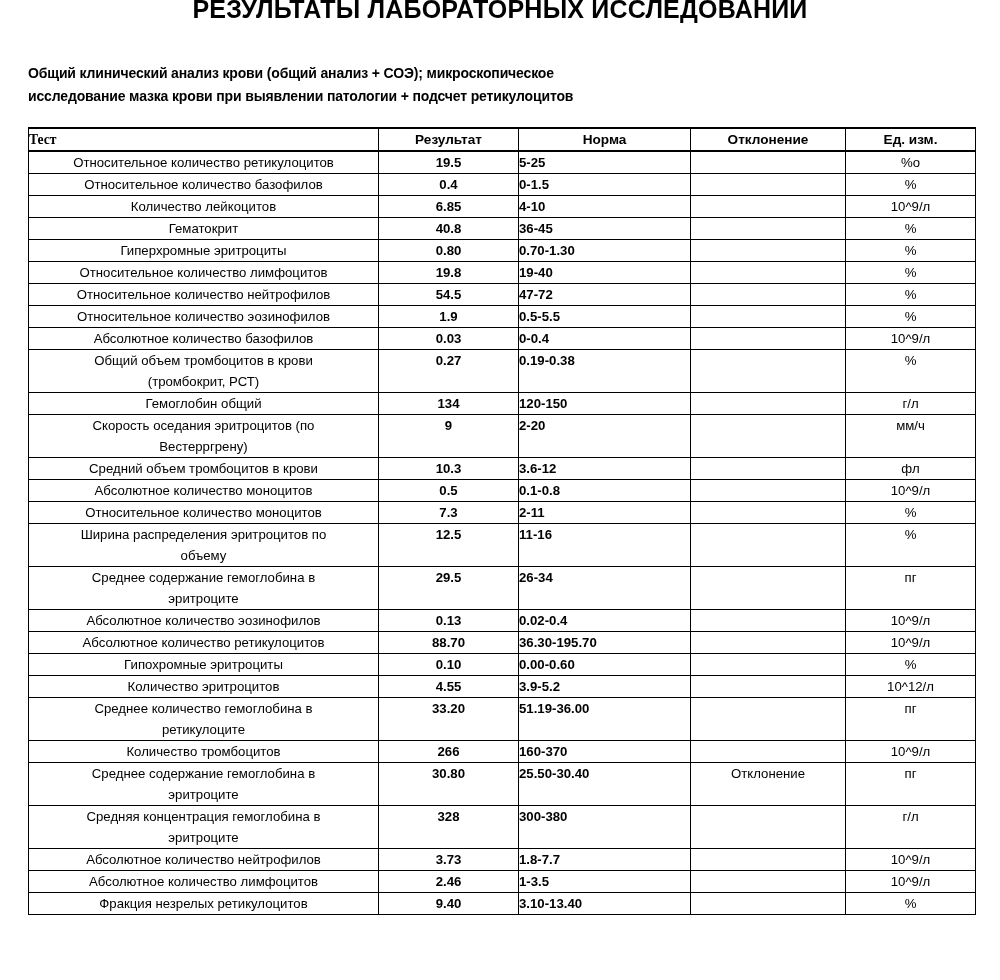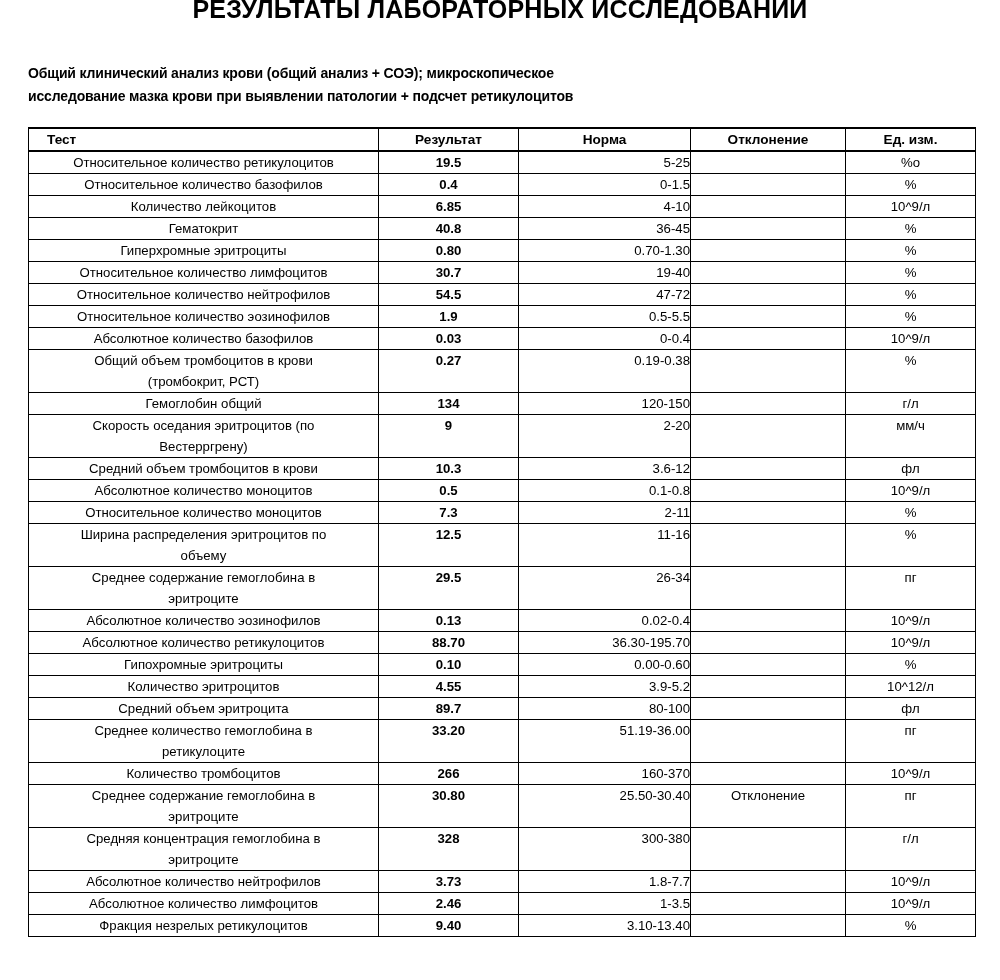--- a/index.html
+++ b/index.html
@@ -79,21 +79,22 @@
   }
   table.lab thead th {
     font-weight: bold;
     font-size: 13.6px;
     height: 21px;
     line-height: 21px;
     border-width: 2px 1.5px 2px 1.5px;
   }
   table.lab thead th.h-test {
     text-align: left;
-    padding-left: 18px;
+    padding-left: 0;
+    font-family: Liberation Serif, serif;
   }
   table.lab thead th.h-ctr {
     text-align: center;
   }
 
   tr.row td {
     height: 21px;
   }
   tr.row.two td {
     height: 42px;
@@ -103,23 +104,23 @@
     padding-left: 6px;
     line-height: 21px;
     font-weight: normal;
   }
   td.c-value {
     text-align: center;
     line-height: 21px;
     font-weight: bold;
   }
   td.c-range {
-    text-align: right;
-    line-height: 21px;
-    font-weight: normal;
+    text-align: left;
+    line-height: 21px;
+    font-weight: bold;
   }
   td.c-dev {
     text-align: center;
     line-height: 21px;
     font-weight: normal;
   }
   td.c-unit {
     text-align: center;
     line-height: 21px;
     font-weight: normal;
@@ -202,21 +203,21 @@
             </td>
             <td class="c-value">0.80</td>
             <td class="c-range">0.70-1.30</td>
             <td class="c-dev"></td>
             <td class="c-unit">%</td>
           </tr>
           <tr class="row">
             <td class="c-name">
               <span class="l2">Относительное количество лимфоцитов</span>
             </td>
-            <td class="c-value">30.7</td>
+            <td class="c-value">19.8</td>
             <td class="c-range">19-40</td>
             <td class="c-dev"></td>
             <td class="c-unit">%</td>
           </tr>
           <tr class="row">
             <td class="c-name">
               <span class="l2">Относительное количество нейтрофилов</span>
             </td>
             <td class="c-value">54.5</td>
             <td class="c-range">47-72</td>
@@ -345,29 +346,20 @@
             <td class="c-unit">%</td>
           </tr>
           <tr class="row">
             <td class="c-name">
               <span class="l2">Количество эритроцитов</span>
             </td>
             <td class="c-value">4.55</td>
             <td class="c-range">3.9-5.2</td>
             <td class="c-dev"></td>
             <td class="c-unit">10^12/л</td>
-          </tr>
-          <tr class="row">
-            <td class="c-name">
-              <span class="l2">Средний объем эритроцита</span>
-            </td>
-            <td class="c-value">89.7</td>
-            <td class="c-range">80-100</td>
-            <td class="c-dev"></td>
-            <td class="c-unit">фл</td>
           </tr>
           <tr class="row two">
             <td class="c-name">
               <span class="l2">Среднее количество гемоглобина в</span>
               <span class="l2">ретикулоците</span>
             </td>
             <td class="c-value">33.20</td>
             <td class="c-range">51.19-36.00</td>
             <td class="c-dev"></td>
             <td class="c-unit">пг</td>

